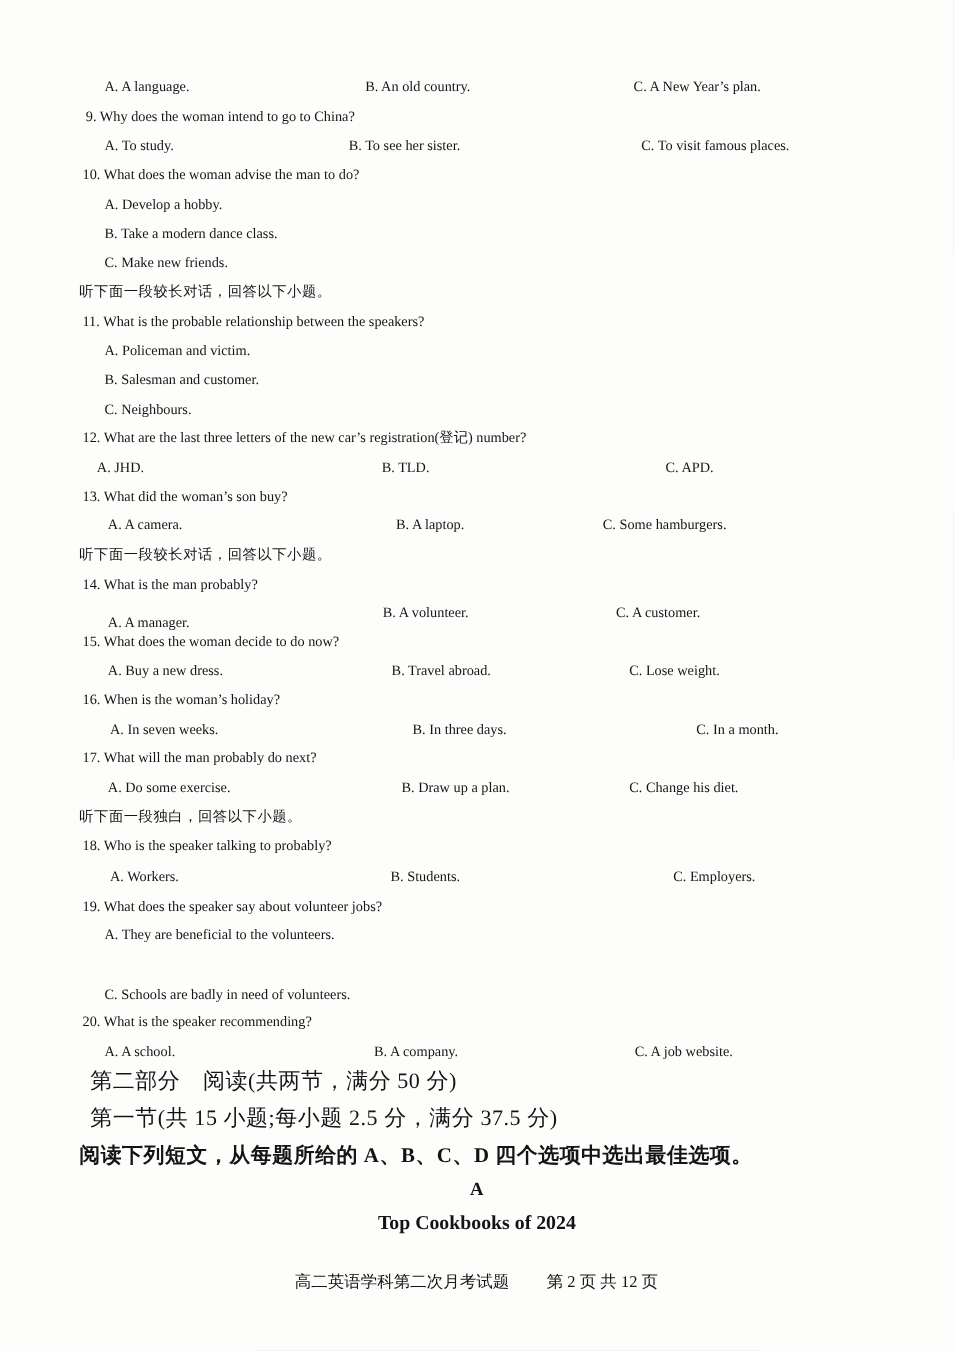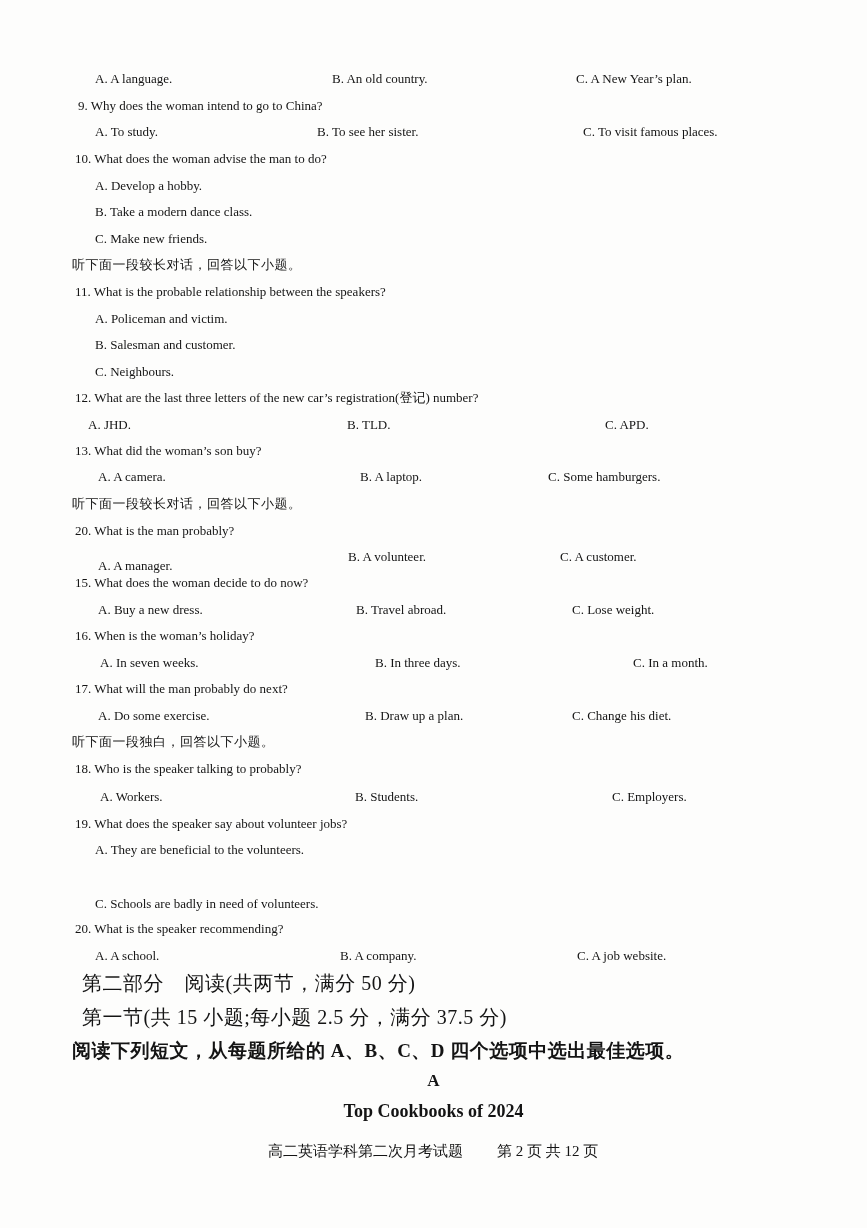--- a/index.html
+++ b/index.html
@@ -45,21 +45,21 @@
     text-align: center;
     font-weight: bold;
   }
   .footer-line {
     position: absolute;
     top: 1142px;
     left: 0;
     width: 100%;
     font-size: 15px;
   }
-  .footer-line span { position: absolute; white-space: nowrap; }
+  .footer-line span { position: absolute; white-space: nowrap; margin-top: 14px; }
 </style>
 </head>
 <body>
 
 <div class="page">
 
   <span class="abs" style="top:68px;left:95px">A. A language.</span>
   <span class="abs" style="top:68px;left:332px">B. An old country.</span>
   <span class="abs" style="top:68px;left:576px">C. A New Year’s plan.</span>
 
@@ -85,21 +85,21 @@
   <span class="abs" style="top:414px;left:347px">B. TLD.</span>
   <span class="abs" style="top:414px;left:605px">C. APD.</span>
 
   <span class="abs stem" style="top:440px">13. What did the woman’s son buy?</span>
   <span class="abs" style="top:466px;left:98px">A. A camera.</span>
   <span class="abs" style="top:466px;left:360px">B. A laptop.</span>
   <span class="abs" style="top:466px;left:548px">C. Some hamburgers.</span>
 
   <span class="abs cn" style="top:493px">听下面一段较长对话，回答以下小题。</span>
 
-  <span class="abs stem" style="top:520px">20. What is the man probably?</span>
+  <span class="abs stem" style="top:520px">14. What is the man probably?</span>
   <span class="abs" style="top:555px;left:98px">A. A manager.</span>
   <span class="abs" style="top:546px;left:348px">B. A volunteer.</span>
   <span class="abs" style="top:546px;left:560px">C. A customer.</span>
 
   <span class="abs stem" style="top:572px">15. What does the woman decide to do now?</span>
   <span class="abs" style="top:599px;left:98px">A. Buy a new dress.</span>
   <span class="abs" style="top:599px;left:356px">B. Travel abroad.</span>
   <span class="abs" style="top:599px;left:572px">C. Lose weight.</span>
 
   <span class="abs stem" style="top:625px">16. When is the woman’s holiday?</span>

